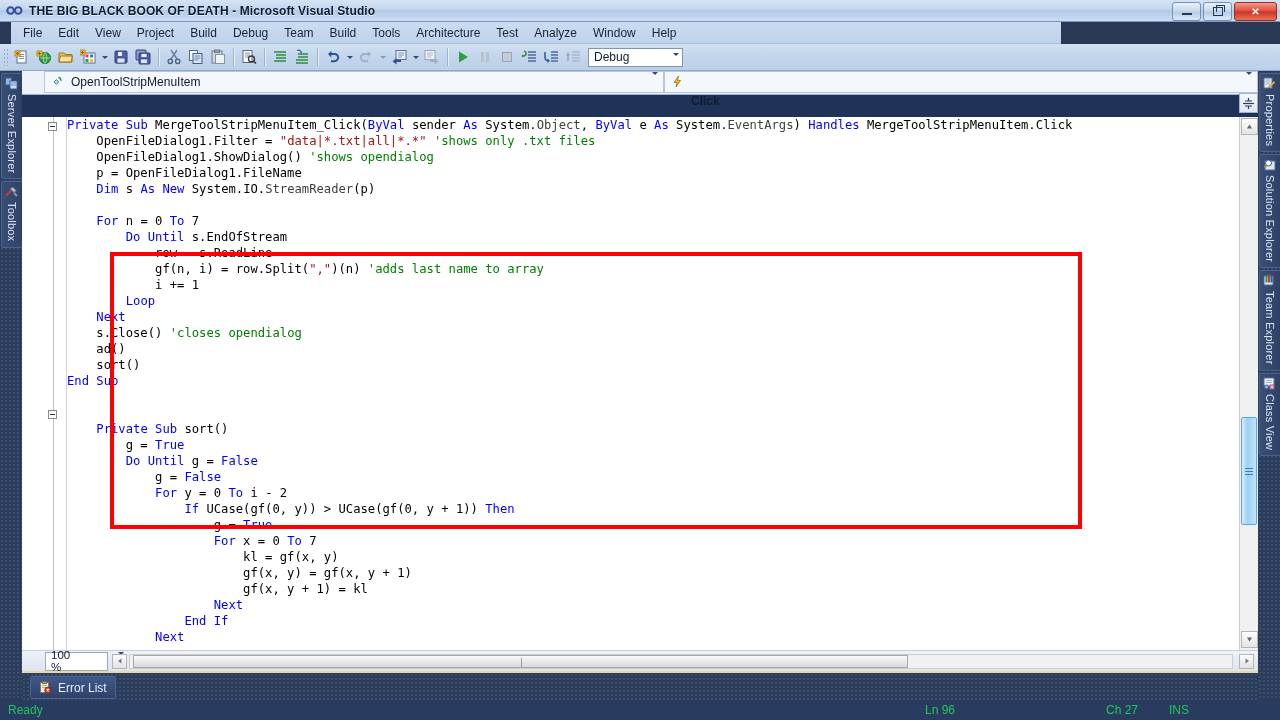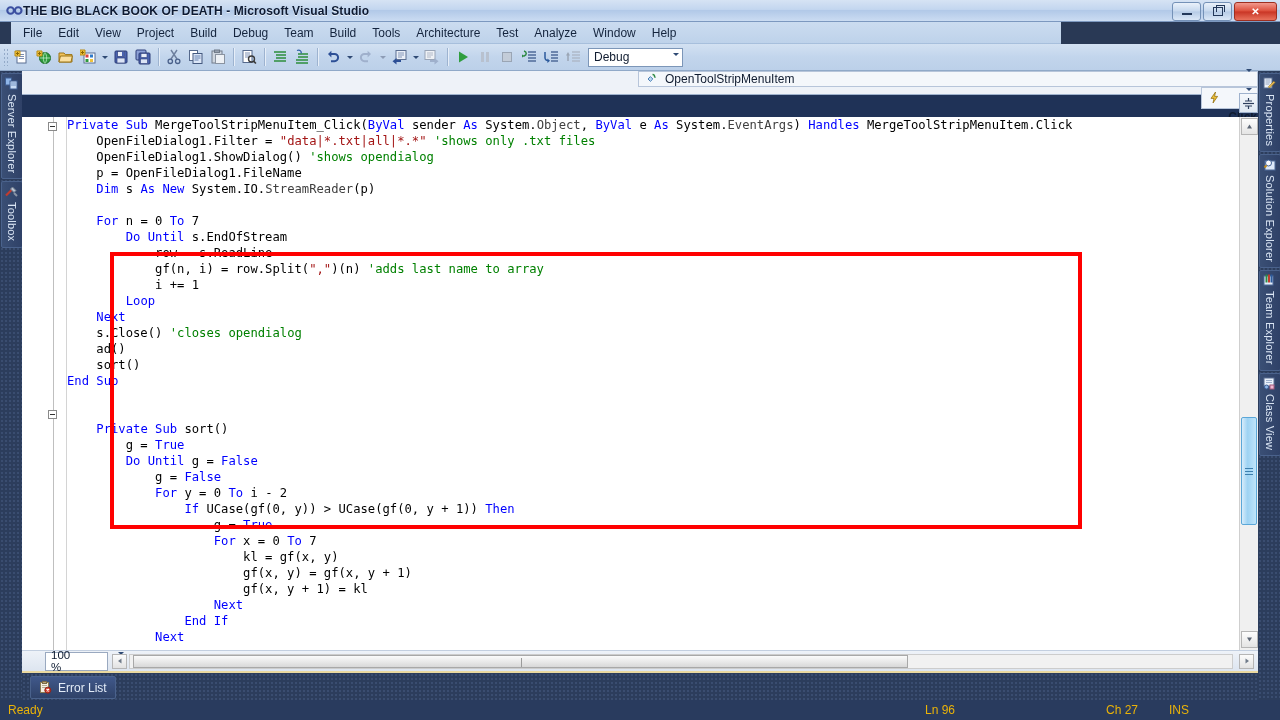--- a/index.html
+++ b/index.html
@@ -16,21 +16,21 @@
   .titlebar{
     height:22px;width:1280px;
     background:linear-gradient(to bottom,#d6e3f4 0%,#c3d6ef 45%,#b2c9e8 50%,#cbdcf2 100%);
     border-bottom:1px solid #7c98bf;
     display:flex;align-items:center;
     box-sizing:border-box;
     position:relative;
   }
   .vs-logo{width:18px;height:14px;margin-left:5px;display:flex;align-items:center;justify-content:center;}
   .title-text{
-    color:#0d1a33;font-size:12px;font-weight:bold;letter-spacing:.1px;
+    margin-left:6px;color:#0d1a33;font-size:12px;font-weight:bold;letter-spacing:.1px;
     text-shadow:0 1px 0 rgba(255,255,255,.7);
   }
   .win-btns{position:absolute;right:3px;top:2px;display:flex;gap:2px;}
   .wb{
     width:27px;height:17px;border:1px solid #7491b7;border-radius:3px;
     background:linear-gradient(to bottom,#eaf1fa,#c6d8ee 48%,#b6cbe6 52%,#dbe8f7);
     display:flex;align-items:center;justify-content:center;
     font-size:10px;color:#1b3050;
   }
   .wb.close{
@@ -122,21 +122,21 @@
     background:linear-gradient(to bottom,#fdf3cd,#f7e7a8);
     color:#1a1a1a;font-weight:bold;border-color:#d8c78a;
   }
   .tabclose{color:#6f6f6f;font-size:12px;font-weight:bold;}
   .doctab.active .tabclose{color:#707070;}
   .tabstrip-right{position:absolute;right:4px;bottom:3px;color:#cfdcee;font-size:9px;}
 
   .navbar{
     height:24px;width:100%;box-sizing:border-box;
     background:#eef2f8;border-bottom:1px solid #9fb2cd;
-    display:flex;align-items:flex-end;flex-direction:column;
+    display:flex;align-items:flex-start;
   }
   .navcombo{
     height:22px;display:flex;align-items:center;box-sizing:border-box;
     border:1px solid #b7c5da;background:#f4f7fb;position:relative;
   }
   .navcombo.left{width:620px;margin-left:22px;}
   .navcombo.right{flex:1;margin-right:0px;}
   .navcombo .txt{font-size:12px;color:#101c30;margin-left:6px;}
   .navcombo .dd{position:absolute;right:5px;}
 
@@ -236,21 +236,21 @@
     margin-left:8px;height:21px;padding:0 8px;display:flex;align-items:center;gap:5px;
     border:1px solid #4a628c;border-radius:2px;
     background:linear-gradient(to bottom,#40588a,#2f4268);
     color:#e3ecf8;font-size:12px;
   }
 
   
   .statusbar{
     position:absolute;left:0;bottom:0;width:1280px;height:20px;
     background:#293b5e;
-    display:flex;align-items:center;color:#eab308;font-size:12px;
+    display:flex;align-items:center;color:#22c55e;font-size:12px;
   }
   .st-ready{margin-left:8px;}
   .st-cell{position:absolute;}
   .st-ln{left:925px;}
   .st-col{left:956px;margin-top:44px;}
   .st-ch{left:1106px;}
   .st-ins{left:1169px;}
 </style>
 </head>
 <body>

